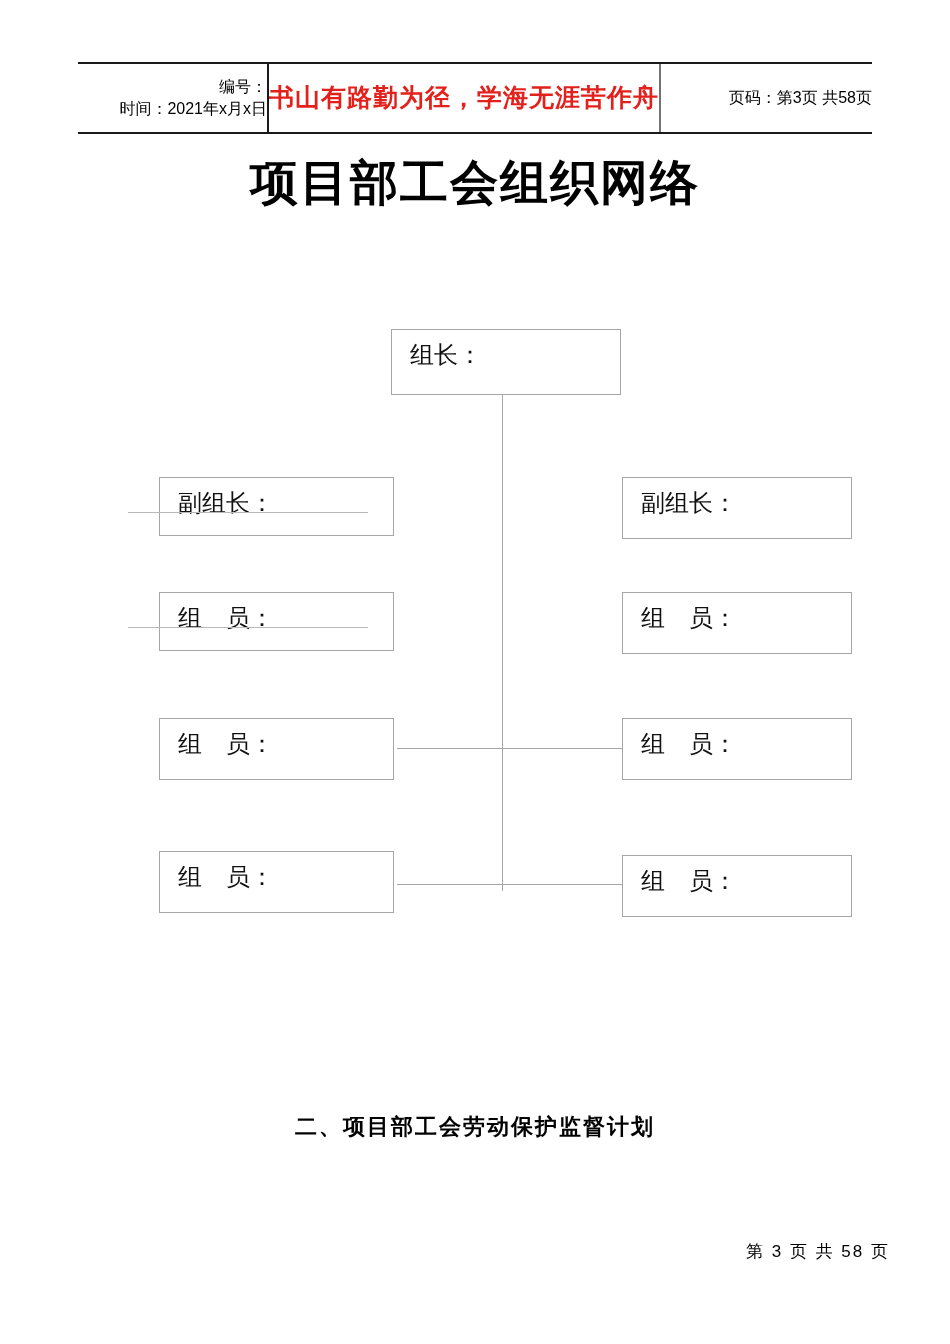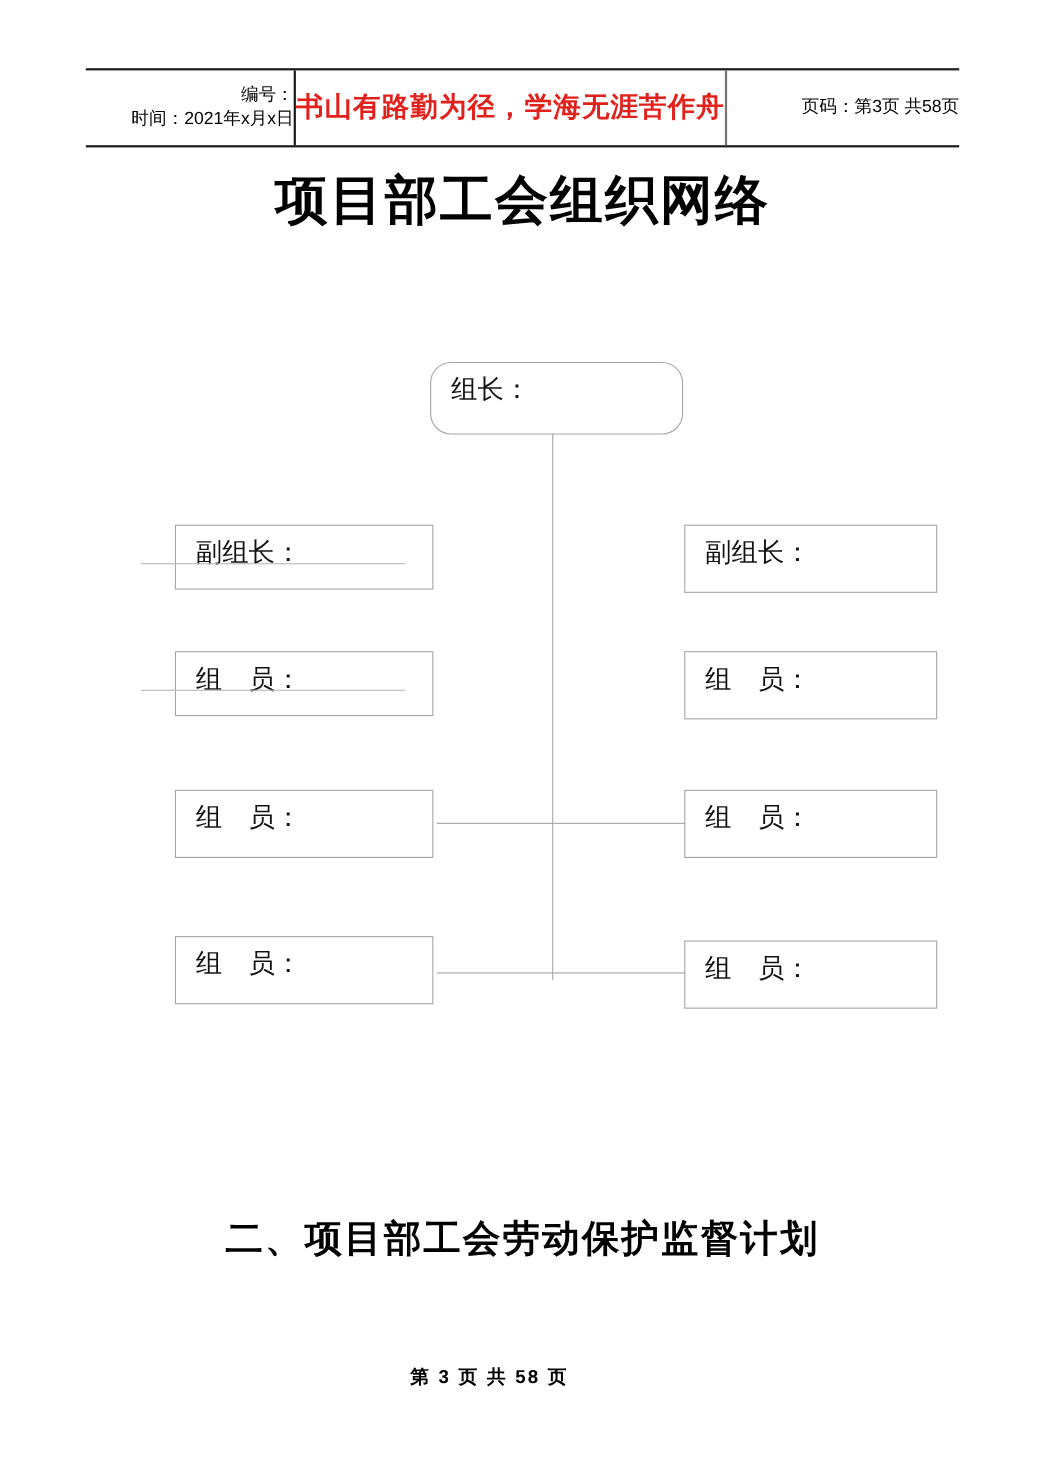--- a/index.html
+++ b/index.html
@@ -140,36 +140,36 @@
 
   
   .section-heading {
     position: absolute;
     left: 0;
     top: 1105px;
     width: 950px;
     text-align: center;
     font-family: "Liberation Serif", "DejaVu Serif", serif;
     font-weight: bold;
-    font-size: 34px;
+    font-size: 22px;
     line-height: 44px;
     letter-spacing: 2px;
   }
 
   
   .footer {
     position: absolute;
     left: 0;
     top: 1240px;
     width: 950px;
-    text-align: center;
+    text-align: right;
     padding-right: 60px;
     box-sizing: border-box;
     font-family: "Liberation Sans", "DejaVu Sans", sans-serif;
-    font-weight: bold;
+    font-weight: normal;
     font-size: 17px;
     letter-spacing: 2px;
   }
 </style>
 </head>
 <body>
 
 <div id="page">
 
   <div class="header-table">
@@ -197,21 +197,21 @@
 
     <div class="vline" style="left:502px; top:394px; height:497px;"></div>
 
     <div class="hline-conn" style="left:397px; top:748px; width:226px;"></div>
 
     <div class="hline-conn" style="left:397px; top:884px; width:226px;"></div>
 
     <div class="stray" style="left:128px; top:512px; width:240px;"></div>
     <div class="stray" style="left:128px; top:627px; width:240px;"></div>
 
-    <div class="node" style="left:391px; top:329px; width:230px; height:66px;border-radius:19px;">组长：</div>
+    <div class="node" style="left:391px; top:329px; width:230px; height:66px;">组长：</div>
 
     <div class="node" style="left:159px; top:477px; width:235px; height:59px;">副组长：</div>
     <div class="node" style="left:622px; top:477px; width:230px; height:62px;">副组长：</div>
 
     <div class="node" style="left:159px; top:592px; width:235px; height:59px;">组　员：</div>
     <div class="node" style="left:622px; top:592px; width:230px; height:62px;">组　员：</div>
 
     <div class="node" style="left:159px; top:718px; width:235px; height:62px;">组　员：</div>
     <div class="node" style="left:622px; top:718px; width:230px; height:62px;">组　员：</div>
 

